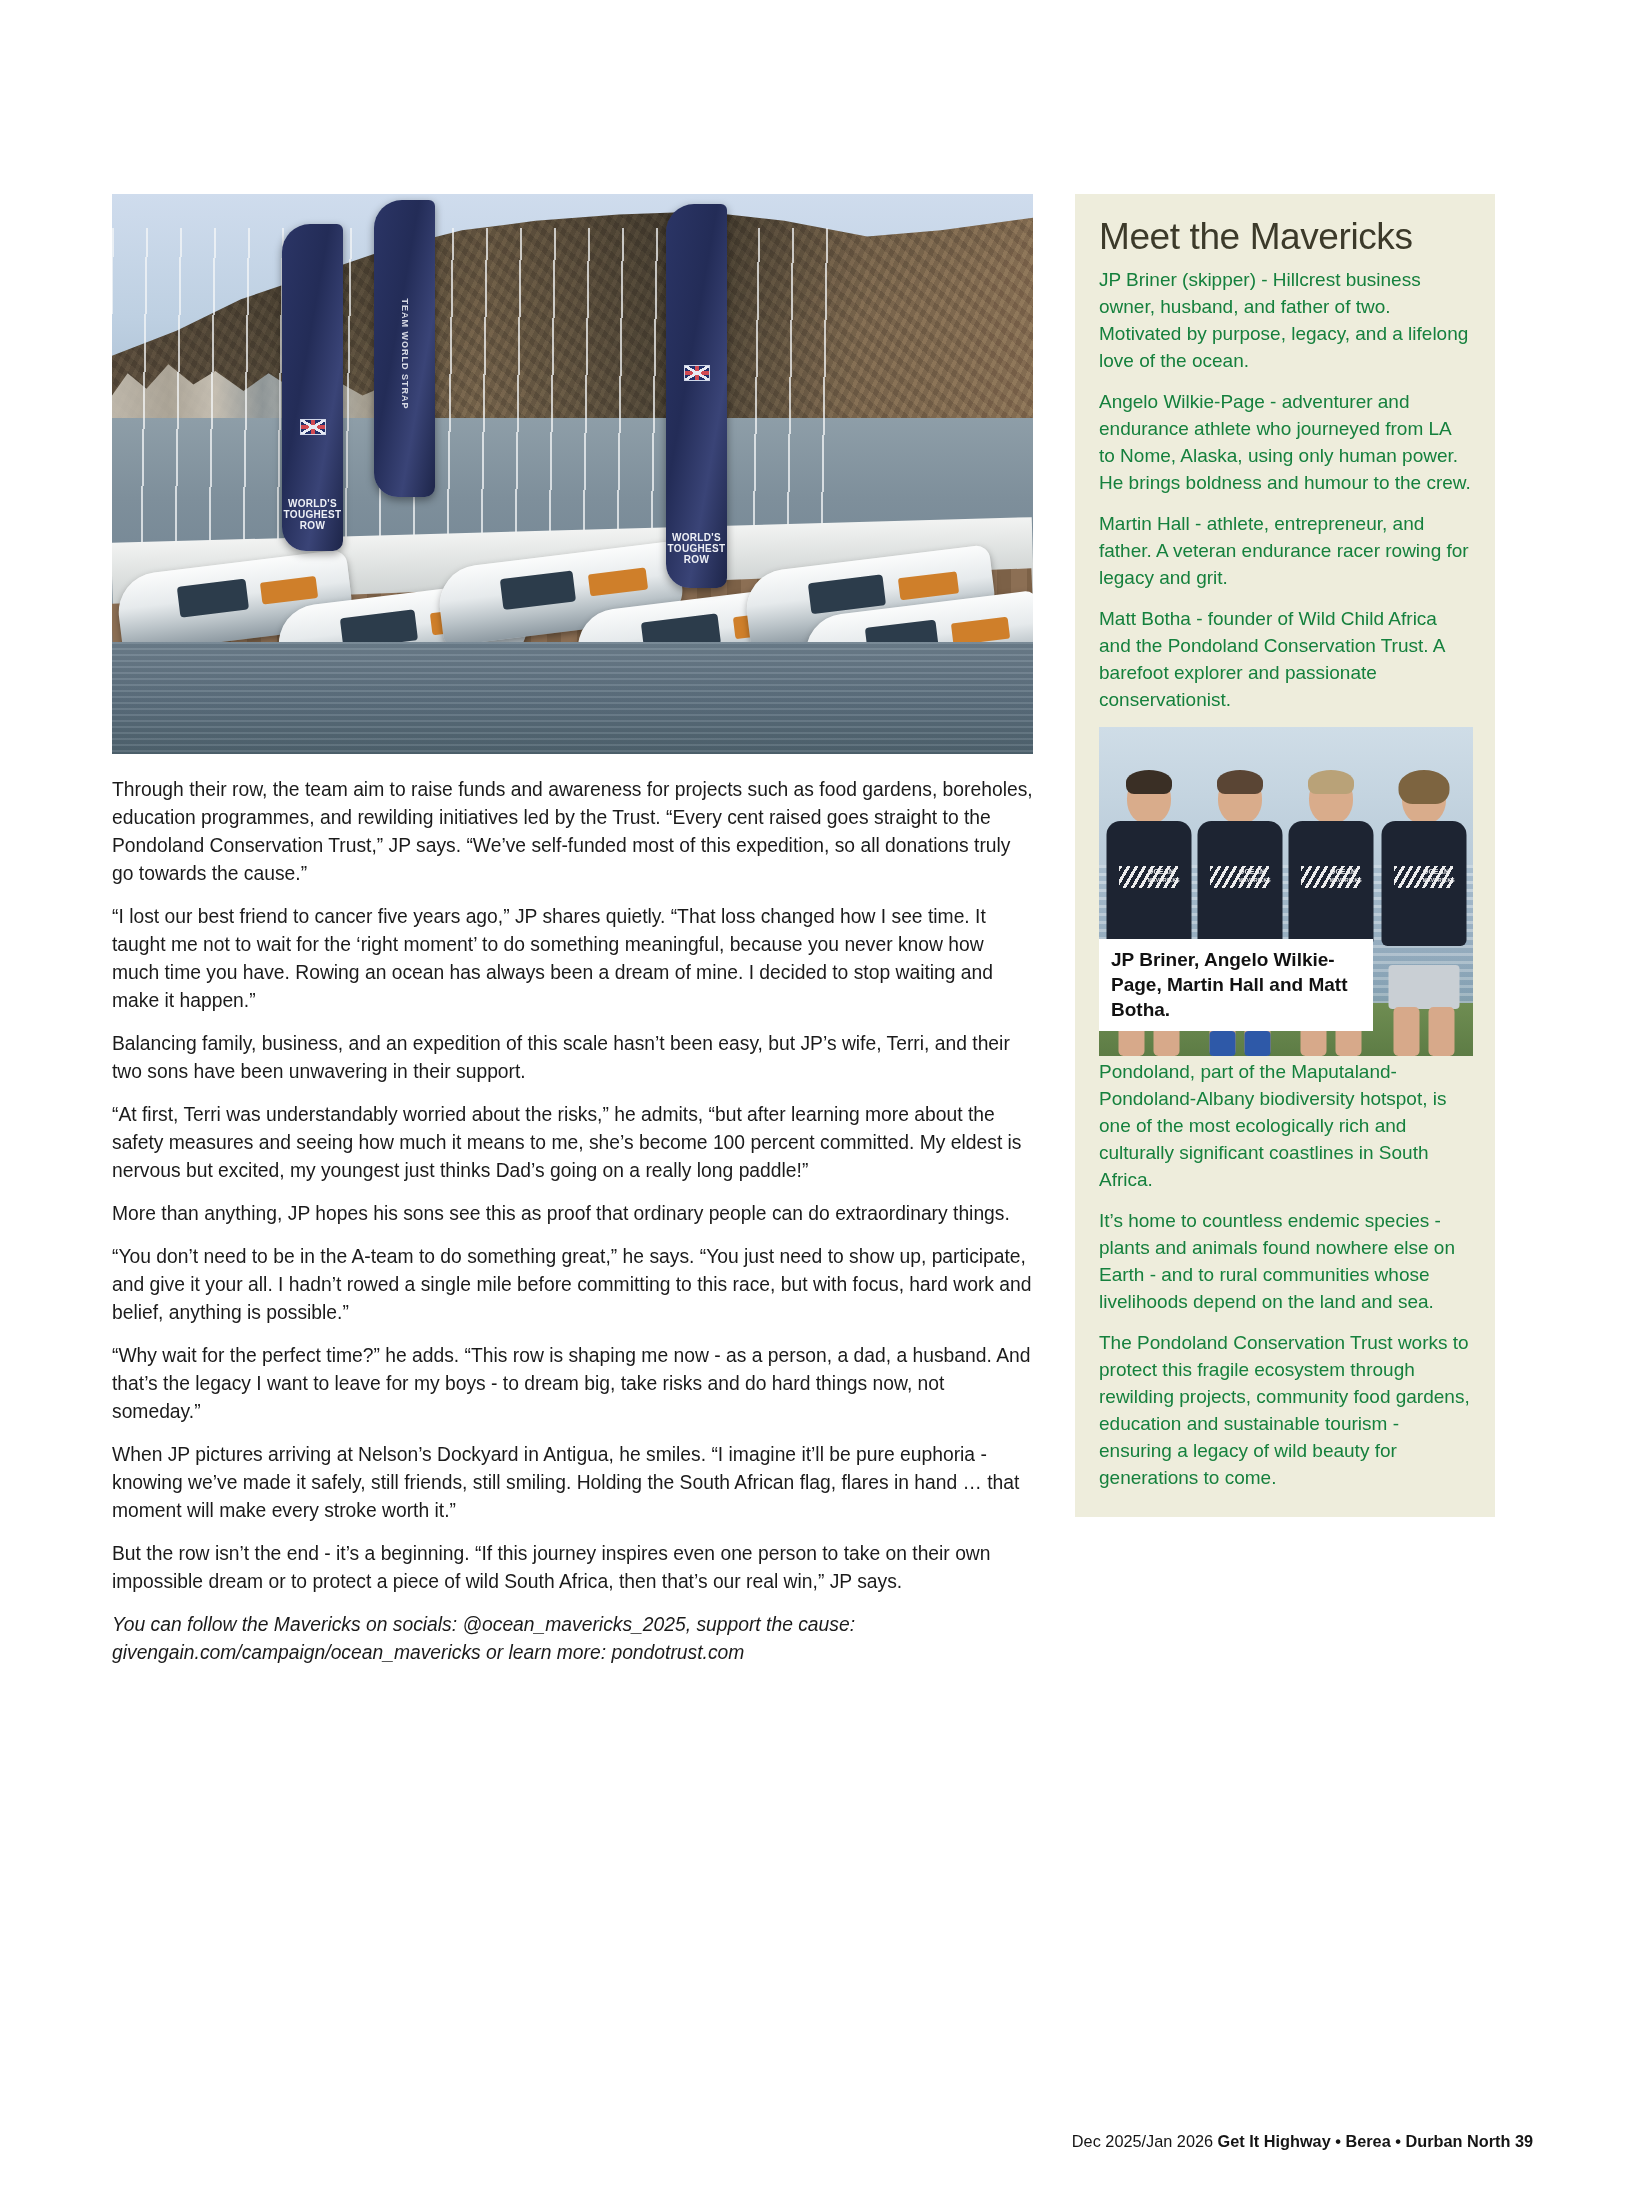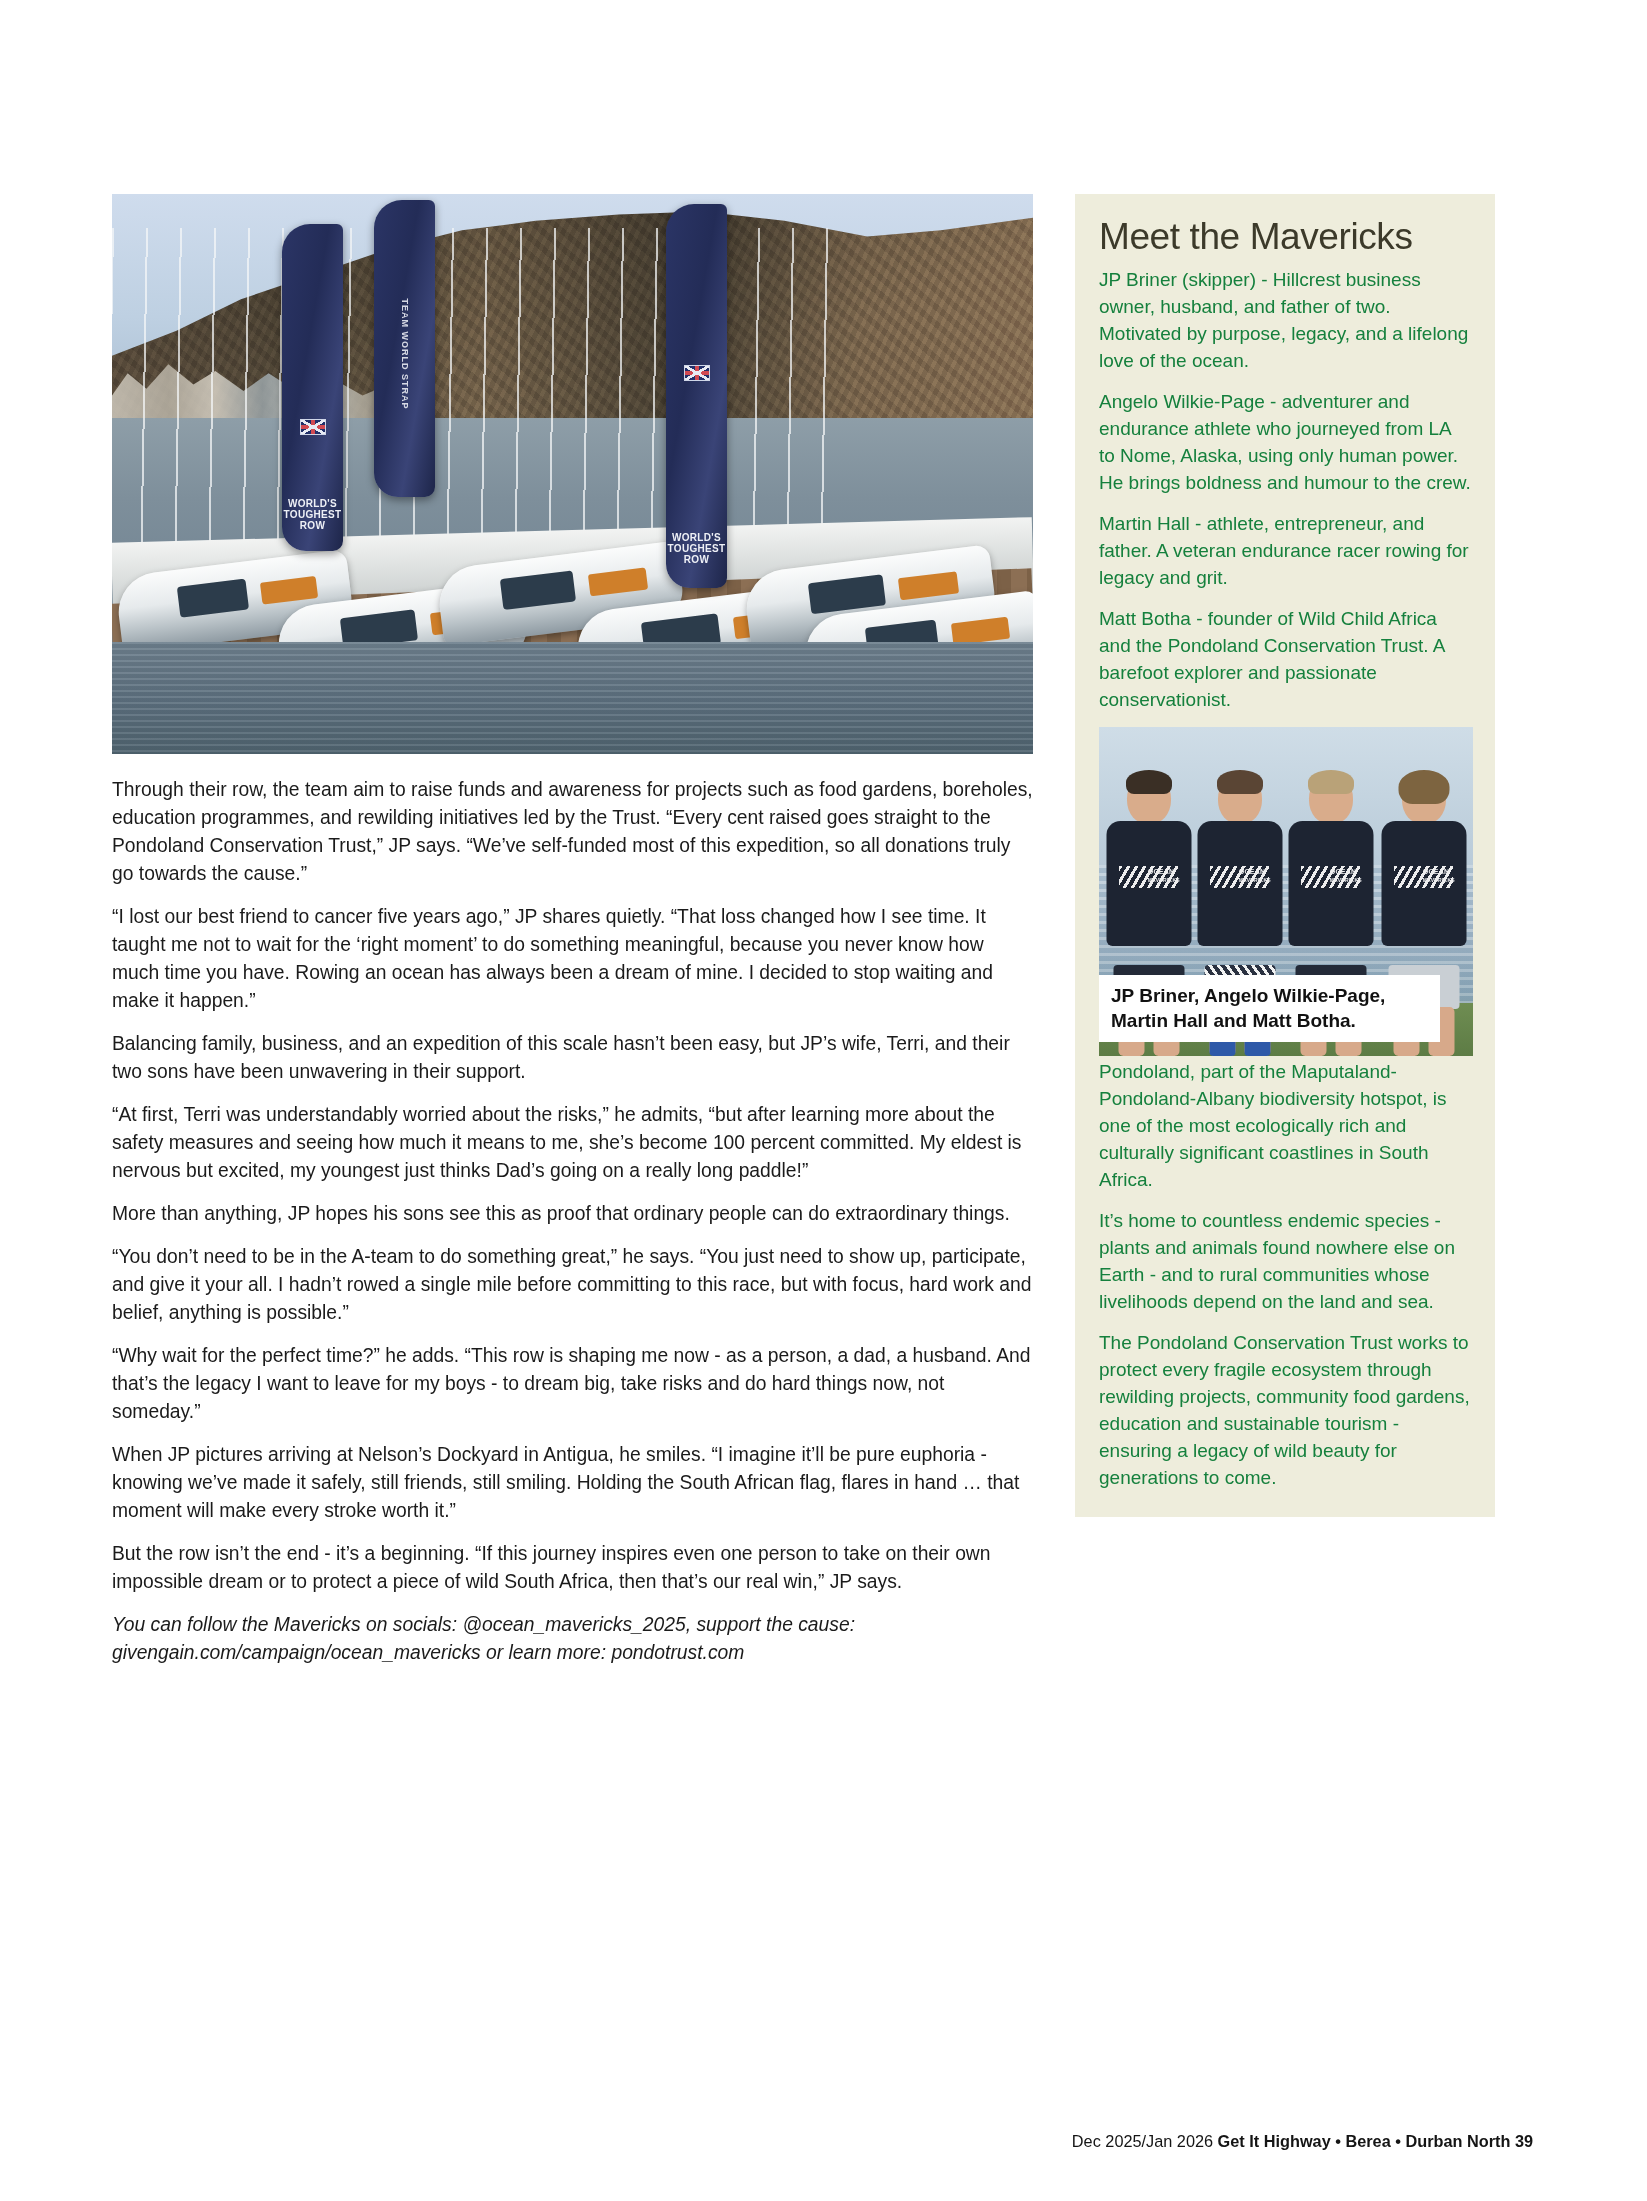--- a/index.html
+++ b/index.html
@@ -234,28 +234,27 @@
     background:
       repeating-linear-gradient(55deg,#f2f3f3 0 3px,#2a3140 3px 7px);
   }
   .p-leg{ position:absolute; width:26px; height:54%; bottom:0; background:#d7a98a; border-radius:5px; }
   .p-leg.l{ left:5px; } .p-leg.r{ right:5px; }
   .p-sock{ position:absolute; bottom:0; width:100%; height:52%; background:#2e59a8; border-radius:4px; }
 
   .tp-caption {
     position: absolute;
     left: 0; top: 212px;
-    width: 341px;
+    width: 274px;
     background: #ffffff;
     padding: 8px 10px 9px 12px;
     font-size: 19px;
     line-height: 25px;
     font-weight: bold;
     color: #111;
-    margin-top: 36px;
   }
 
   .footer {
     position: absolute;
     right: 114px;
     bottom: 51px;
     font-size: 16.3px;
     color: #151515;
     white-space: nowrap;
   }
@@ -419,21 +418,21 @@
           <div class="p-leg l"></div>
           <div class="p-leg r"></div>
         </div>
       </div>
 
       <div class="tp-caption">JP Briner, Angelo Wilkie-Page, Martin Hall and Matt Botha.</div>
     </div>
 
     <p>Pondoland, part of the Maputaland-Pondoland-Albany biodiversity hotspot, is one of the most ecologically rich and culturally significant coastlines in South Africa.</p>
     <p>It’s home to countless endemic species - plants and animals found nowhere else on Earth - and to rural communities whose livelihoods depend on the land and sea.</p>
-    <p style="margin-bottom:0">The Pondoland Conservation Trust works to protect every fragile ecosystem through rewilding projects, community food gardens, education and sustainable tourism - ensuring a legacy of wild beauty for generations to come.</p>
+    <p style="margin-bottom:0">The Pondoland Conservation Trust works to protect this fragile ecosystem through rewilding projects, community food gardens, education and sustainable tourism - ensuring a legacy of wild beauty for generations to come.</p>
   </div>
 
   <div class="footer">
     <span>Dec 2025/Jan 2026 </span><b>Get It Highway • Berea • Durban North 39</b>
   </div>
 
 </div>
 
 
 </body></html>

